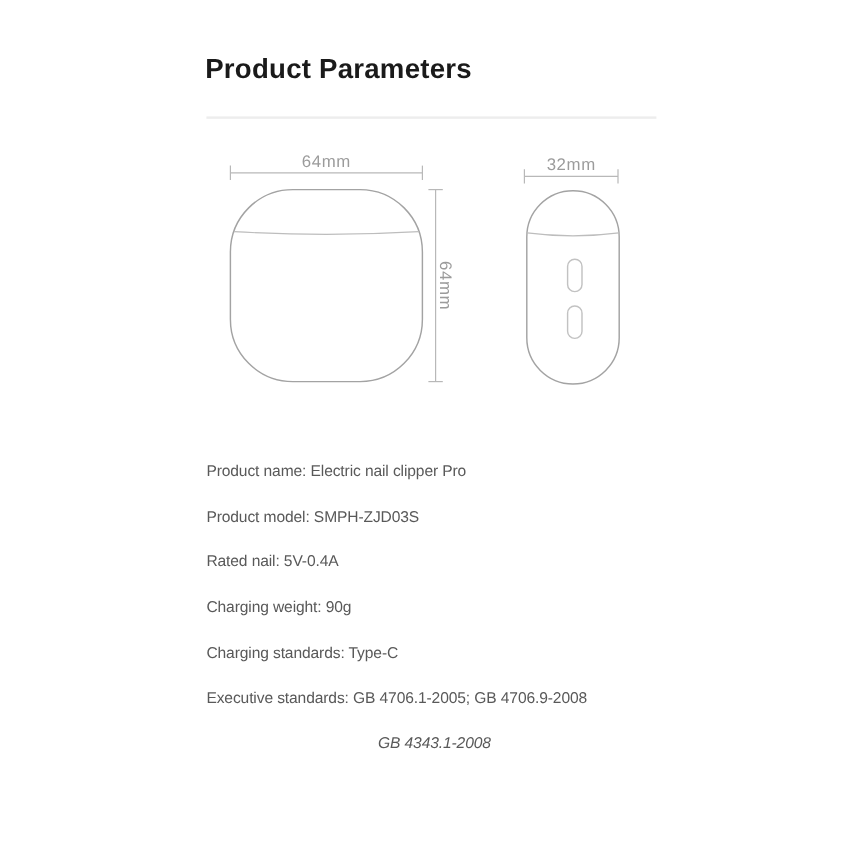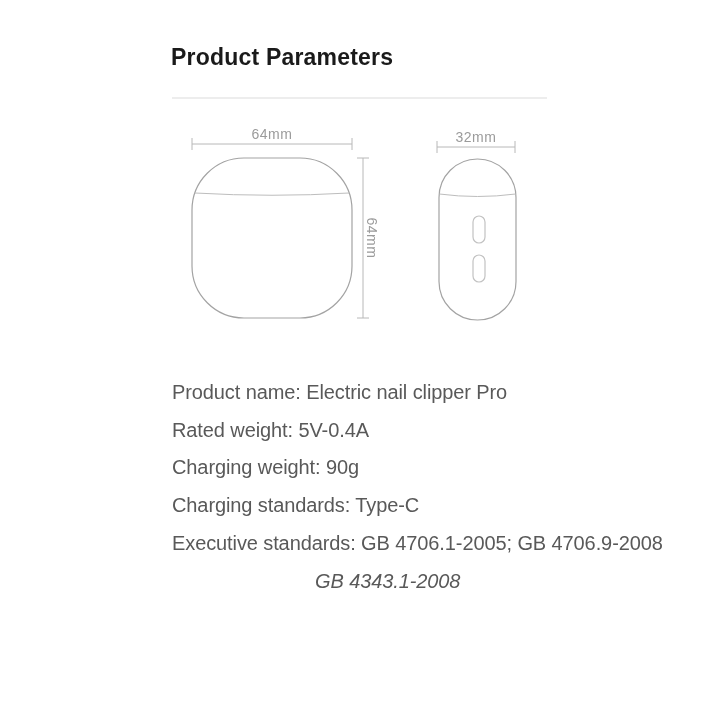--- a/index.html
+++ b/index.html
@@ -44,21 +44,21 @@
     letter-spacing: 0.5px;
     fill: #9b9b9b;
   }
   .specs {
     position: absolute;
     left: 172px;
     top: 374px;
     width: 400px;
   }
   .spec-row {
-    font-size: 20px;
+    font-size: 13px;
     letter-spacing: -0.1px;
     line-height: 37.7px;
     color: #595959;
     white-space: nowrap;
   }
   .spec-row.indent {
     padding-left: 143px;
     font-style: italic;
   }
 </style>
@@ -98,20 +98,21 @@
     <text class="dim-label" x="316" y="32" text-anchor="middle">32mm</text>
 
     <rect x="279" y="49" width="77" height="161" rx="38.5" ry="38.5" fill="none" stroke="#a3a3a3" stroke-width="1.2"></rect>
     <path d="M 279.3 84 Q 317.5 89 355.7 84" fill="none" stroke="#bdbdbd" stroke-width="1"></path>
     <rect x="313" y="106" width="12" height="27" rx="6" ry="6" fill="none" stroke="#c2c2c2" stroke-width="1.2"></rect>
     <rect x="313" y="145" width="12" height="27" rx="6" ry="6" fill="none" stroke="#c2c2c2" stroke-width="1.2"></rect>
   </svg>
 
   <div class="specs">
     <div class="spec-row">Product name: Electric nail clipper Pro</div>
-    <div class="spec-row">Rated weight: 5V-0.4A</div>
+    <div class="spec-row">Product model: SMPH-ZJD03S</div>
+    <div class="spec-row">Rated nail: 5V-0.4A</div>
     <div class="spec-row">Charging weight: 90g</div>
     <div class="spec-row">Charging standards: Type-C</div>
     <div class="spec-row">Executive standards: GB 4706.1-2005; GB 4706.9-2008</div>
     <div class="spec-row indent">GB 4343.1-2008</div>
   </div>
 
 </div>
 
 </body></html>

